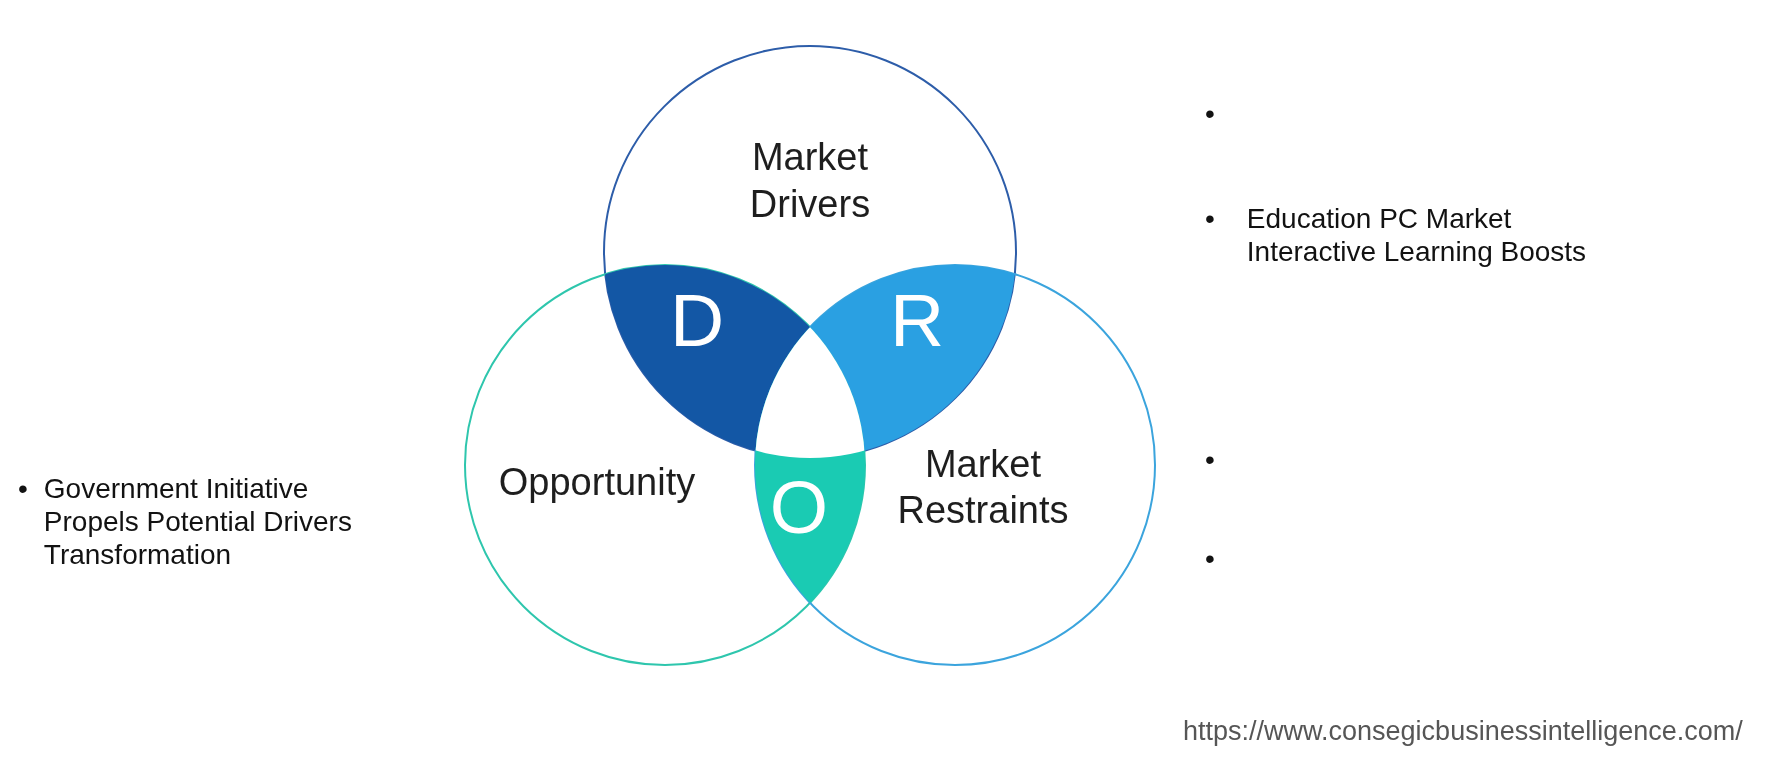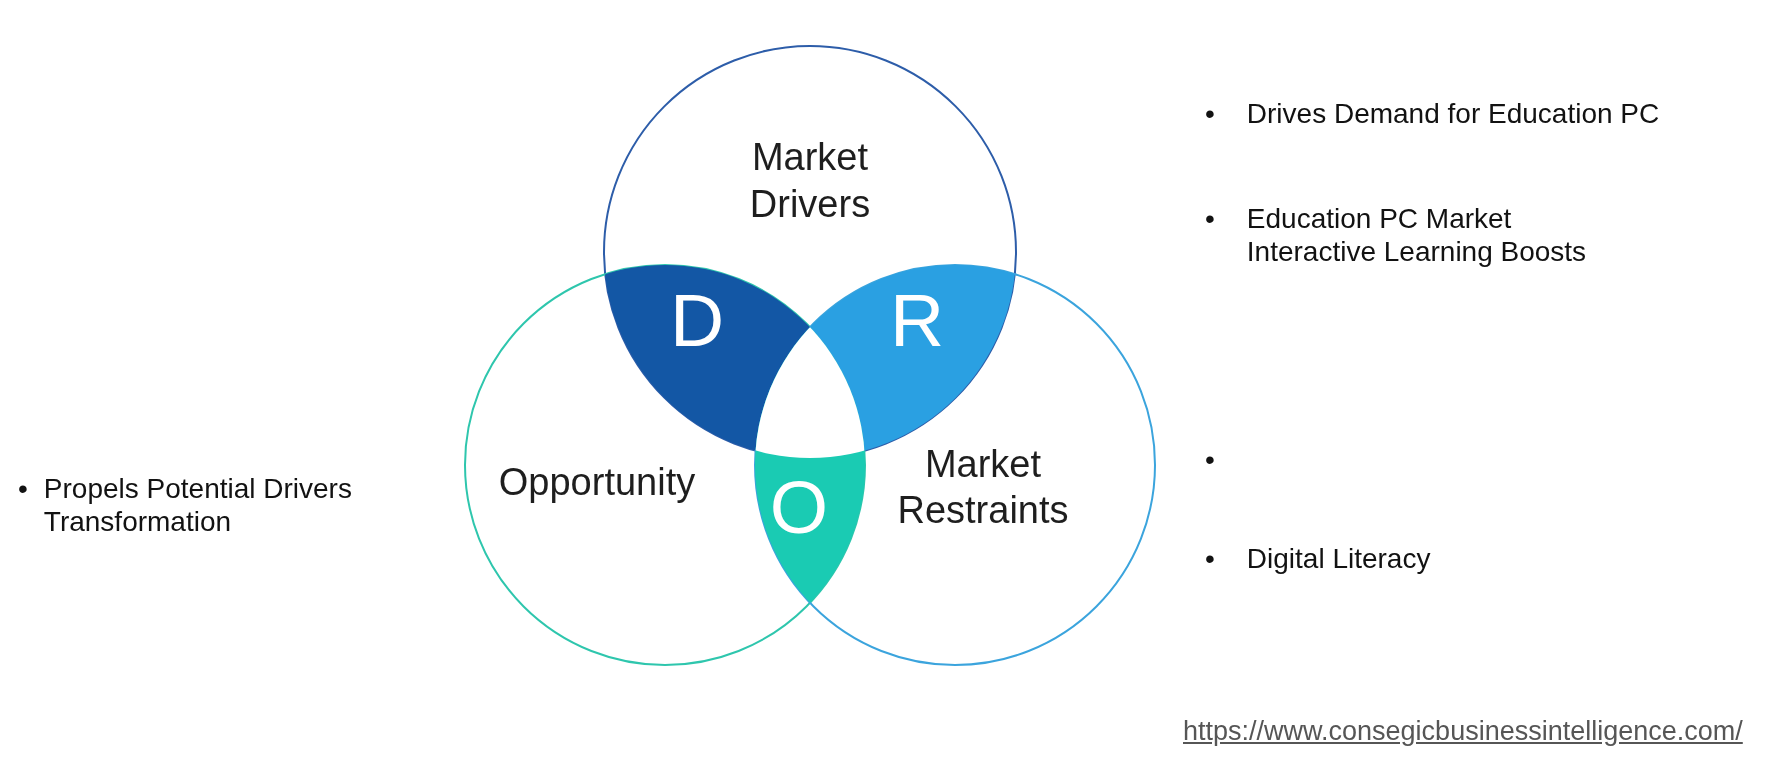--- a/index.html
+++ b/index.html
@@ -45,21 +45,20 @@
   .note-rb2   { left: 1205px; top: 542px; }
 
   .source-url {
     position: absolute;
     left: 1183px;
     top: 715px;
     font-size: 27px;
     line-height: 32px;
     color: #565656;
     white-space: nowrap;
-    text-decoration: underline;
   }
 </style>
 </head>
 <body>
 
 <div class="stage">
 
   <svg class="venn-svg" width="1780" height="768" viewBox="0 0 1780 768">
     <defs>
       <clipPath id="clipTop">
@@ -104,44 +103,43 @@
 
     <text class="circle-label" x="597" y="495" text-anchor="middle">Opportunity</text>
 
     <text class="circle-label" x="983" y="477" text-anchor="middle">Market</text>
     <text class="circle-label" x="983" y="523" text-anchor="middle">Restraints</text>
   </svg>
 
   <div class="note note-left">
     <span class="bullet">•</span>
     <span class="note-text">
+      <div>Government Initiative</div>
       <div>Propels Potential Drivers</div>
       <div>Transformation</div>
     </span>
   </div>
 
   <div class="note note-right note-rt1">
     <span class="bullet">•</span>
     <span class="note-text">
-      <div>Drives Demand for Education PC</div>
     </span>
   </div>
   <div class="note note-right note-rt2">
     <span class="bullet">•</span>
     <span class="note-text">
       <div>Education PC Market</div>
       <div>Interactive Learning Boosts</div>
     </span>
   </div>
 
   <div class="note note-right note-rb1">
     <span class="bullet">•</span>
   </div>
   <div class="note note-right note-rb2">
     <span class="bullet">•</span>
     <span class="note-text">
-      <div>Digital Literacy</div>
     </span>
   </div>
 
   <div class="source-url">https://www.consegicbusinessintelligence.com/</div>
 
 </div>
 
 </body></html>

